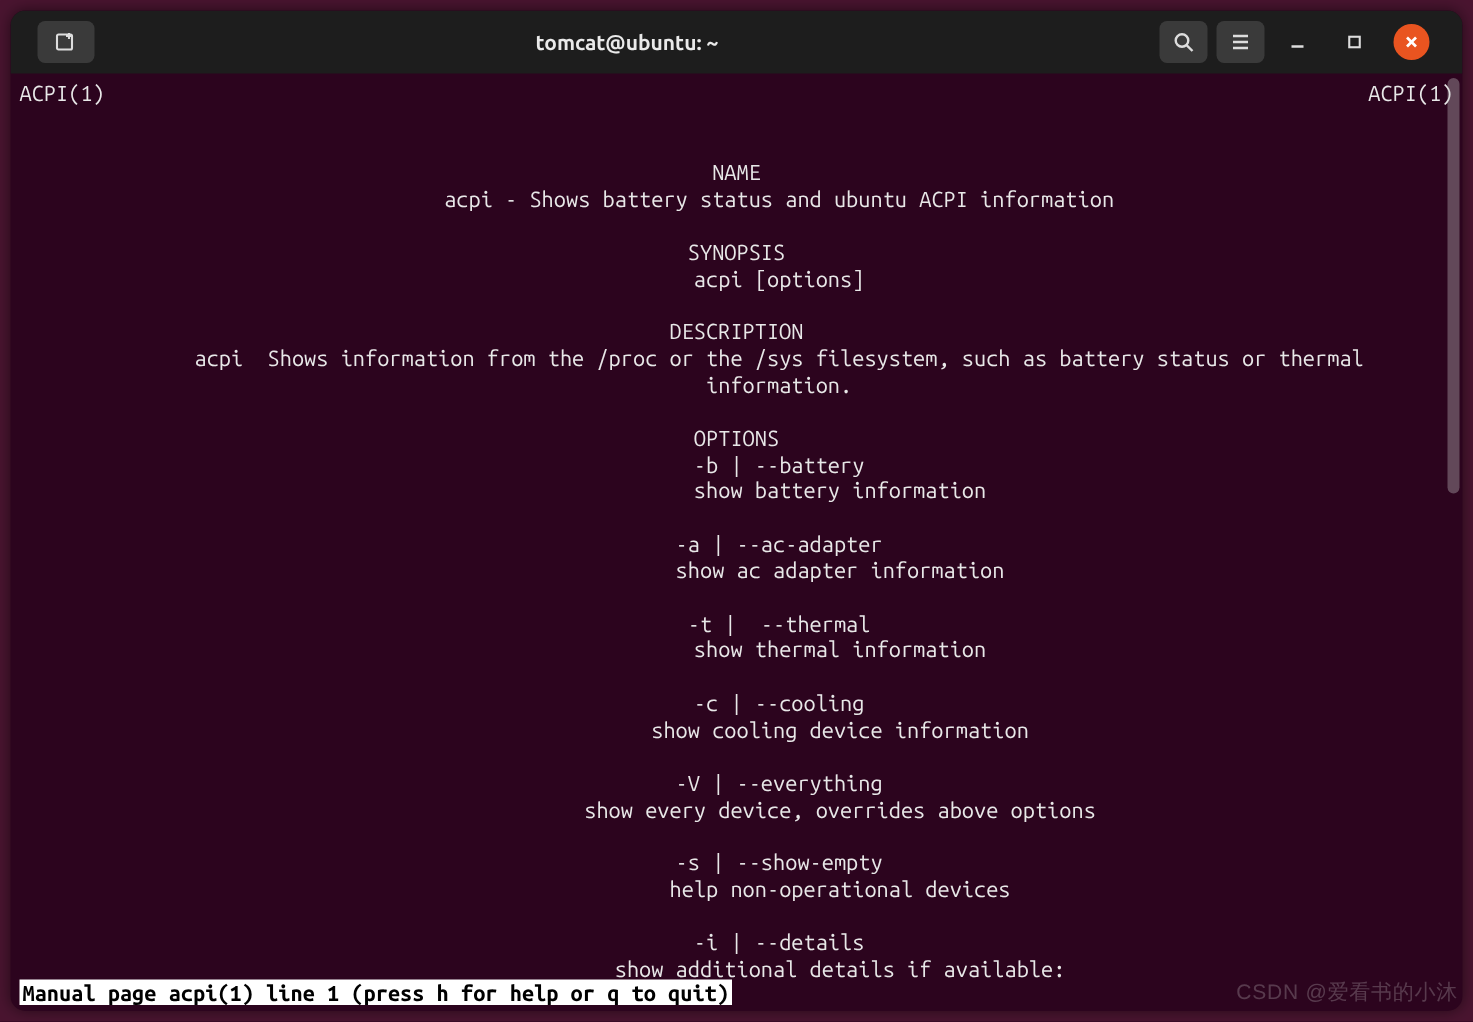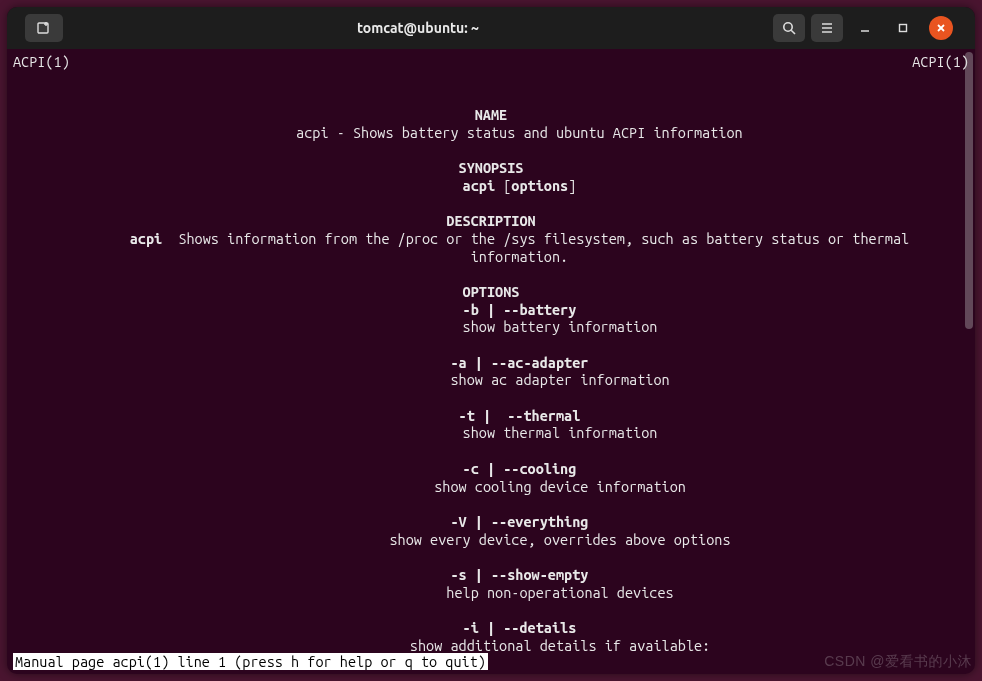--- a/index.html
+++ b/index.html
@@ -57,27 +57,28 @@
   .terminal {
     flex: 1;
     padding: 4px 6px;
     color: #e8e8e8;
     font-size: 14.5px;
     line-height: 1.22;
     white-space: pre;
     overflow: hidden;
     text-align: center;
   }
-  .terminal .b { font-weight: 700; }
+  .terminal .b { font-weight: 400; }
   .hdrline { display: flex; justify-content: space-between; }
   .status-line {
     background: #ffffff;
     color: #000000;
     display: inline;
     padding: 0 2px;
+    font-weight: bold;
   }
   .status-wrap {
     position: absolute;
     bottom: 0; left: 0; right: 0;
     padding: 0 6px 4px;
     font-family: "Ubuntu Mono", "DejaVu Sans Mono", monospace;
     font-size: 14.5px;
   }
   .scrollbar {
     position: absolute;

